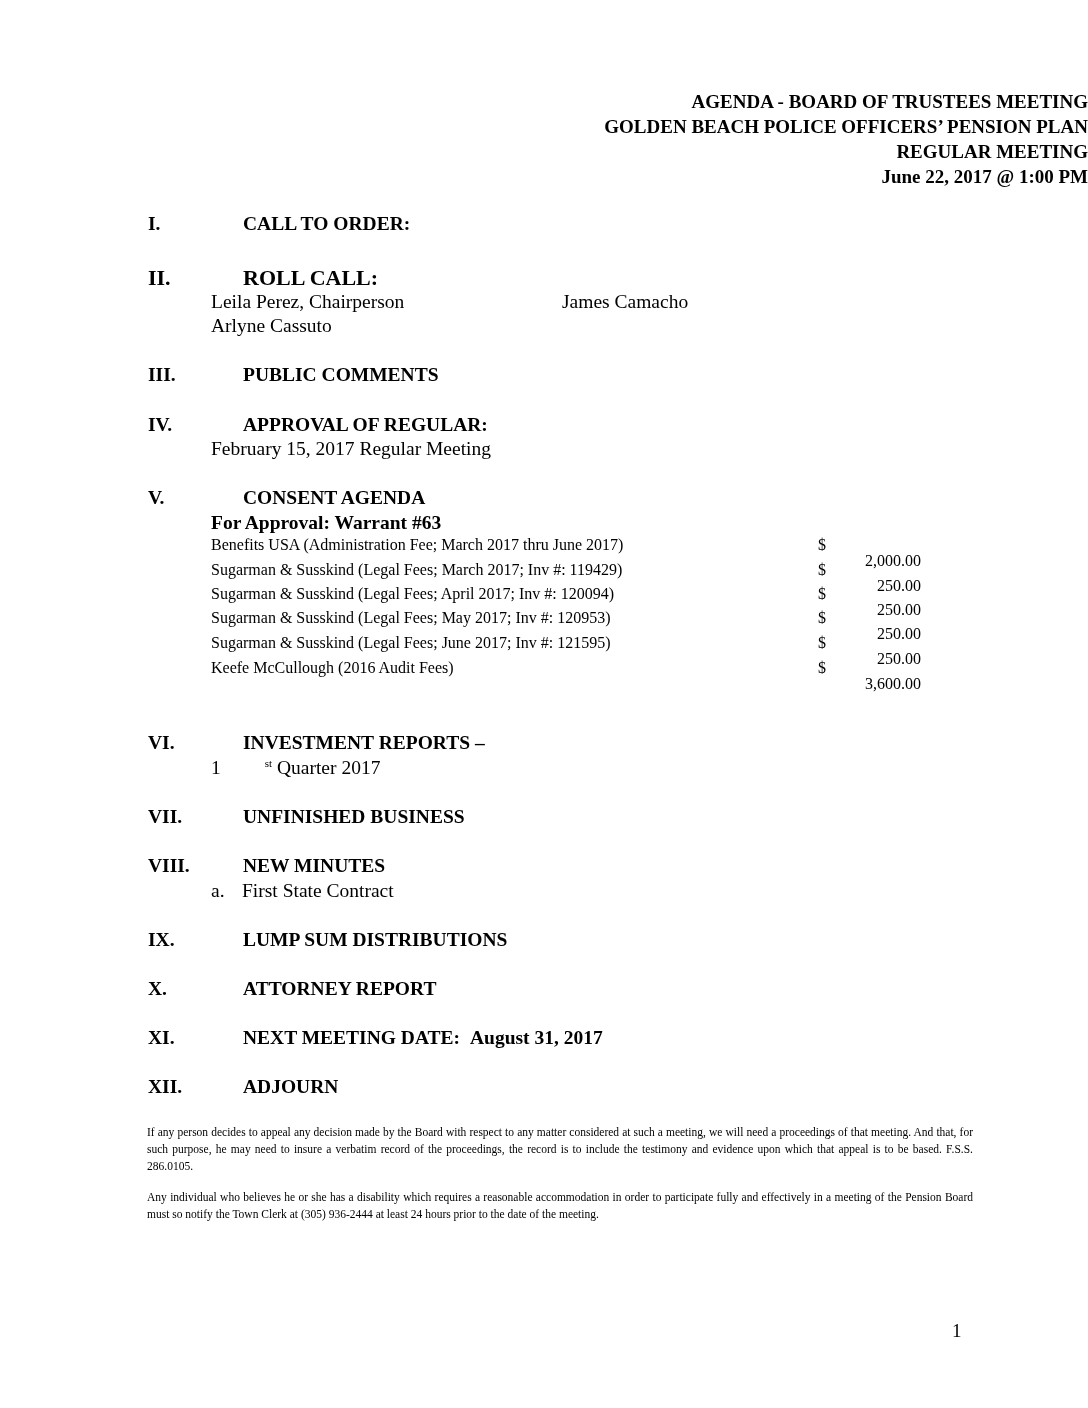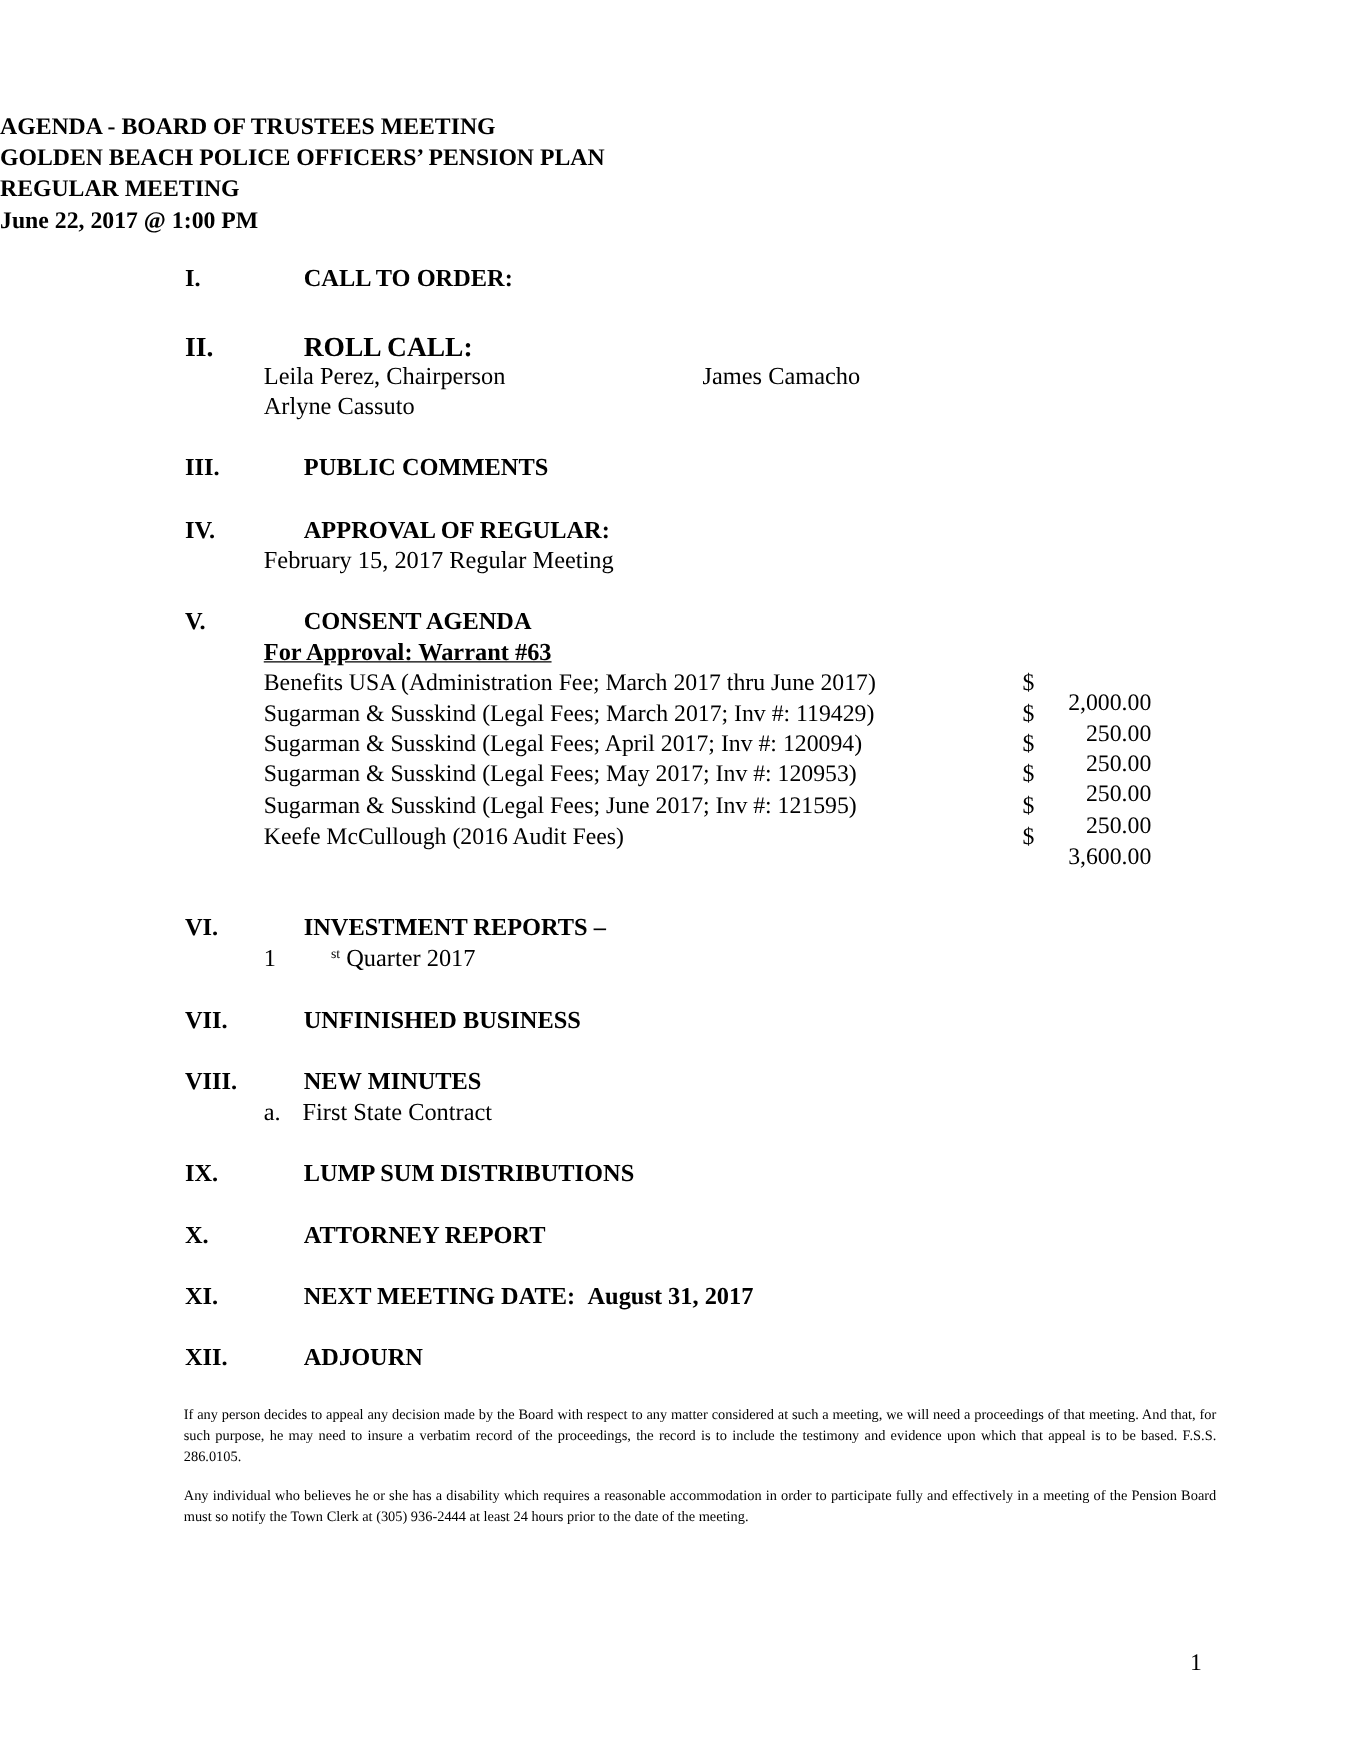--- a/index.html
+++ b/index.html
@@ -2,28 +2,28 @@
 <html><head>
 <meta charset="utf-8">
 <style>
   html, body { margin: 0; padding: 0; background: #ffffff; }
   body {
     width: 1088px; height: 1408px; position: relative; overflow: hidden;
     font-family: "Liberation Serif", "DejaVu Serif", serif; color: #000;
   }
   .header {
     position: absolute; left: 0; top: 89px; width: 1088px;
-    text-align: left; font-weight: bold; font-size: 19px; line-height: 25px;
+    text-align: right; font-weight: bold; font-size: 19px; line-height: 25px;
   }
   .sec { position: absolute; left: 148px; font-size: 19.5px; }
   .sec .num { position: absolute; left: 0; top: 0; font-weight: bold; white-space: nowrap; }
   .sec .title { position: absolute; left: 63px; top: 0; font-weight: bold; white-space: nowrap; margin-left: 32px; }
   .sub { position: absolute; left: 211px; font-size: 19.5px; white-space: nowrap; text-align: right; }
-  .bold { font-weight: bold; text-decoration: underline; }
-  .warrant-row { position: absolute; left: 211px; width: 710px; font-size: 19px; height: 24px; }
+  .bold { font-weight: bold; }
+  .warrant-row { position: absolute; left: 211px; width: 710px; font-size: 16px; height: 24px; }
   .warrant-row .desc { position: absolute; left: 0; top: 0; white-space: nowrap; }
   .warrant-row .cur { position: absolute; left: 607px; top: 0; }
   .warrant-row .amt { position: absolute; right: 0; top: 16px; text-align: right; }
   sup { font-size: 11px; vertical-align: 7px; line-height: 0; margin-left: 44px; }
   .footnote {
     position: absolute; left: 147px; width: 826px; font-size: 11.5px; line-height: 17px;
     text-align: justify; font-family: "Liberation Serif", serif;
   }
   .pagenum { position: absolute; left: 952px; top: 1320px; font-size: 19px; }
 </style>

